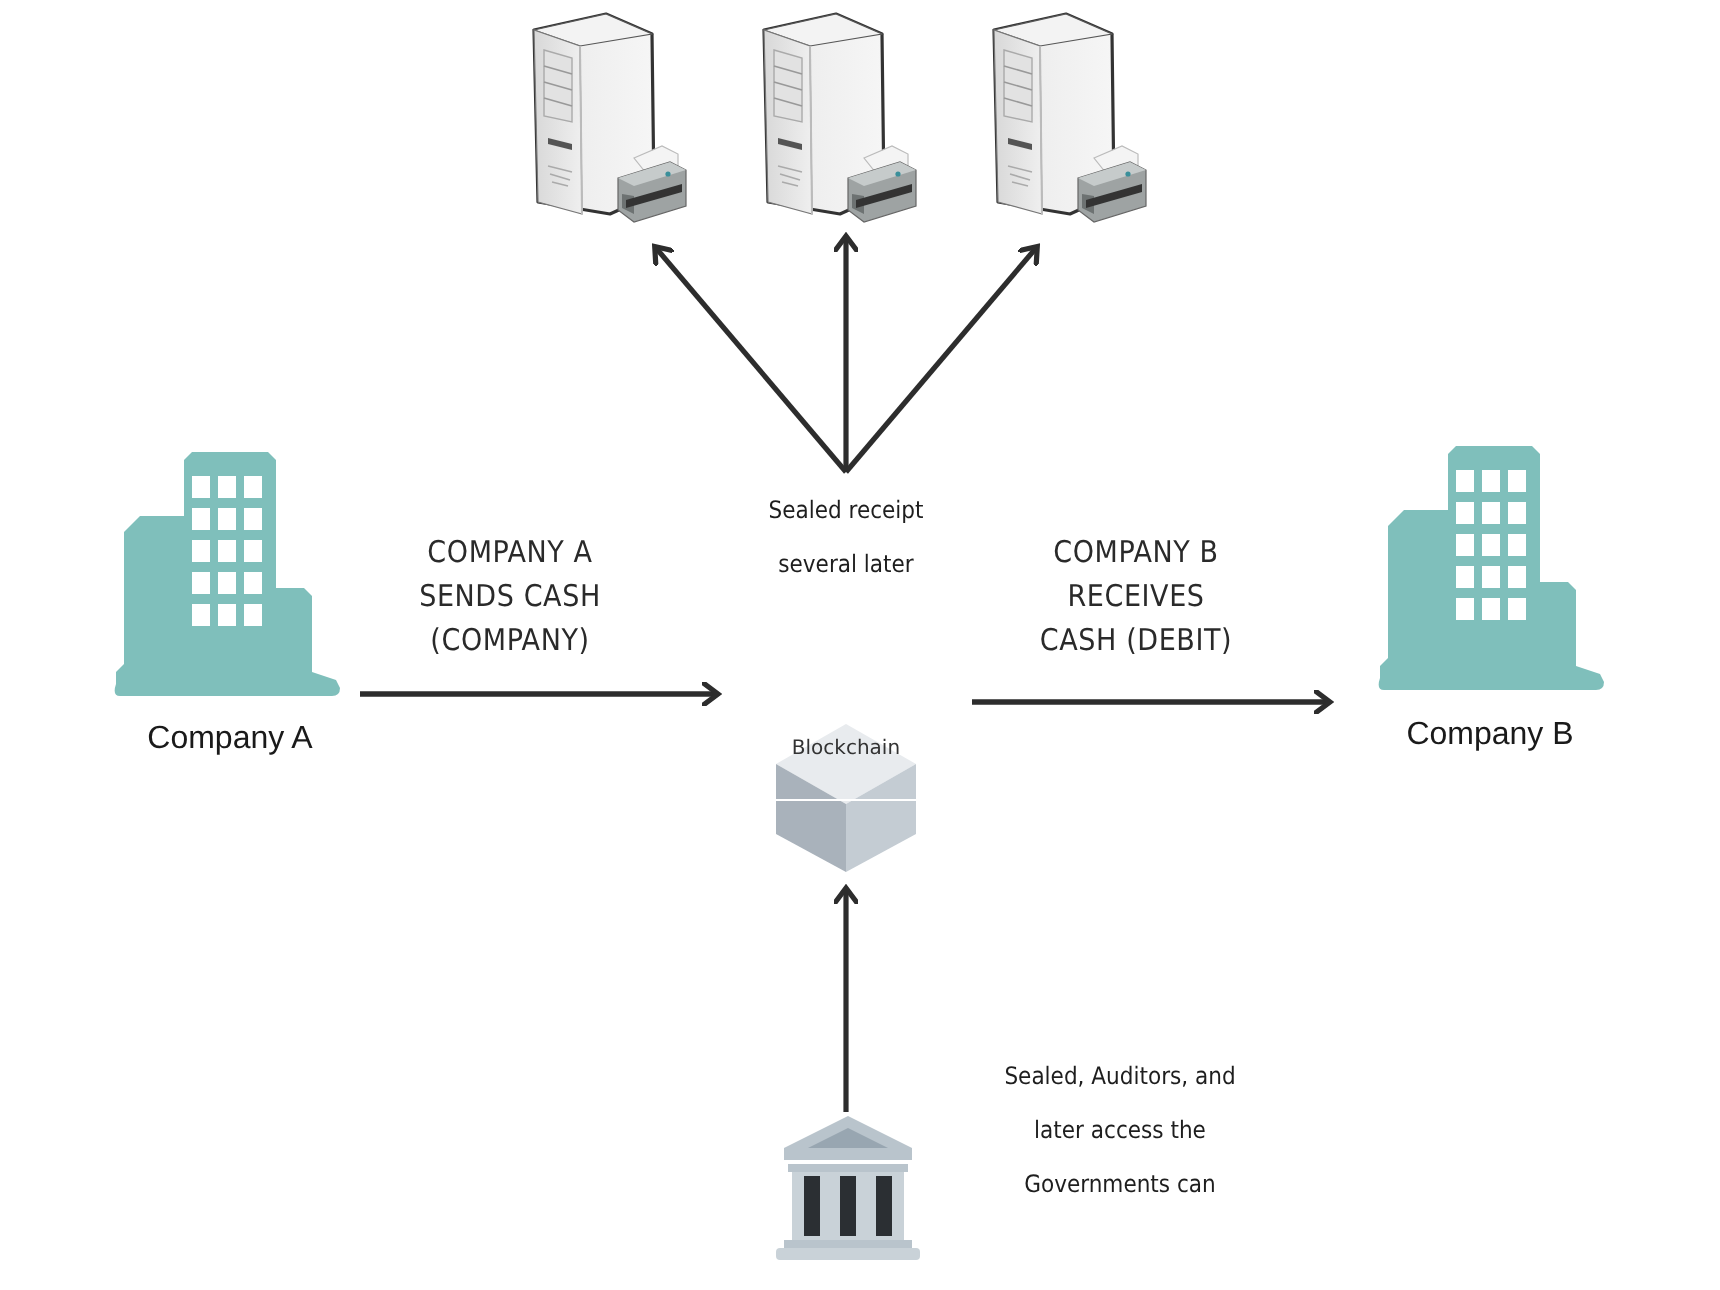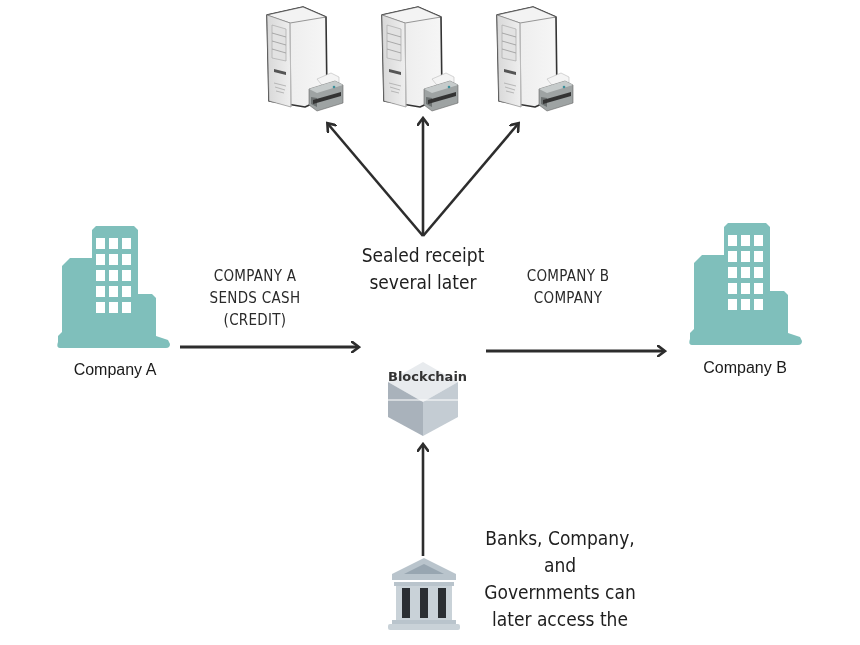--- a/index.html
+++ b/index.html
@@ -1,21 +1,21 @@
 <!DOCTYPE html>
 <html><head>
 <meta charset="utf-8">
 <style>
   html, body { margin:0; padding:0; background:#ffffff; }
   body { width:860px; height:645px; position:relative; overflow:hidden; font-family:"DejaVu Sans", sans-serif; }
   #stage { position:absolute; left:0; top:0; width:860px; height:645px; }
   .label { position:absolute; text-align:center; color:#222; }
   .hand { font-family:"DejaVu Sans Condensed","DejaVu Sans", sans-serif; font-stretch:condensed; }
   .caps { font-size:15px; line-height:22px; letter-spacing:0.3px; color:#2a2a2a; }
-  .body-txt { font-size:19px; line-height:27px; color:#1e1e1e; }
+  .body-txt { font-size:12px; line-height:27px; color:#1e1e1e; }
   .company-name { font-family:"Liberation Sans", sans-serif; font-size:16px; color:#1a1a1a; }
 </style>
 </head>
 <body>
 
 <div id="stage">
 
   <svg width="860" height="645" style="position:absolute;left:0;top:0">
     <defs>
       <marker id="ah" markerWidth="10" markerHeight="12" refX="7" refY="6" orient="auto" markerUnits="userSpaceOnUse">
@@ -125,39 +125,40 @@
       <rect x="8" y="24" width="60" height="4" fill="#b9c4cc"></rect>
       <rect x="10" y="28" width="56" height="34" fill="#c9d2d8"></rect>
       <rect x="16" y="30" width="8" height="30" fill="#2b2f33"></rect>
       <rect x="34" y="30" width="8" height="30" fill="#2b2f33"></rect>
       <rect x="52" y="30" width="8" height="30" fill="#2b2f33"></rect>
       <rect x="6" y="62" width="64" height="4" fill="#b9c4cc"></rect>
       <rect x="2" y="66" width="72" height="6" rx="2" fill="#c9d2d8"></rect>
     </g>
   </svg>
 
-  <div class="label" style="left:388px; top:369px; width:70px; font-size:13px; font-weight:bold; color:#333;">Blockchain</div>
+  <div class="label" style="left:388px; top:369px; width:70px; font-size:10px; font-weight:normal; color:#333;">Blockchain</div>
 
   <div class="label company-name" style="left:40px; top:361px; width:150px;">Company A</div>
   <div class="label company-name" style="left:670px; top:359px; width:150px;">Company B</div>
 
   <div class="label hand caps" style="left:180px; top:265px; width:150px;">
     <div>COMPANY A</div>
     <div>SENDS CASH</div>
-    <div>(CREDIT)</div>
+    <div>(COMPANY)</div>
   </div>
 
   <div class="label hand caps" style="left:493px; top:265px; width:150px;">
     <div>COMPANY B</div>
-    <div>COMPANY</div>
+    <div>RECEIVES</div>
+    <div>CASH (DEBIT)</div>
   </div>
 
   <div class="label hand body-txt" style="left:348px; top:242px; width:150px;">
     <div>Sealed receipt</div>
     <div>several later</div>
   </div>
 
   <div class="label hand body-txt" style="left:470px; top:525px; width:180px;">
-    <div>Banks, Company, and</div>
+    <div>Sealed, Auditors, and</div>
+    <div>later access the</div>
     <div>Governments can</div>
-    <div>later access the</div>
   </div>
 </div>
 
 </body></html>

